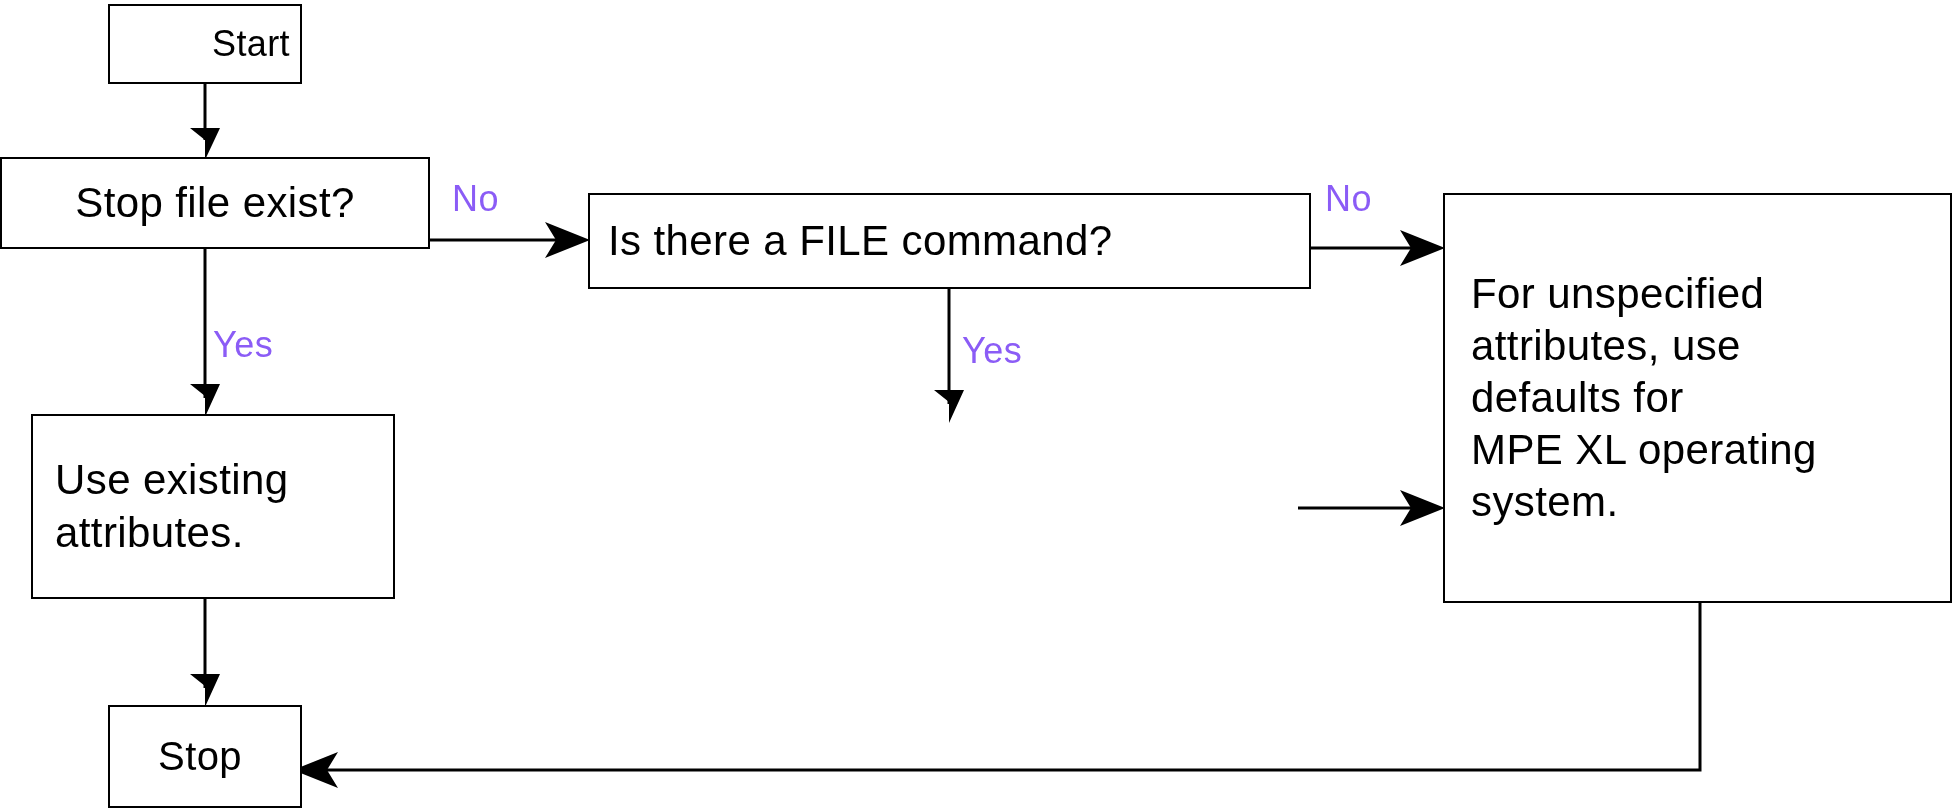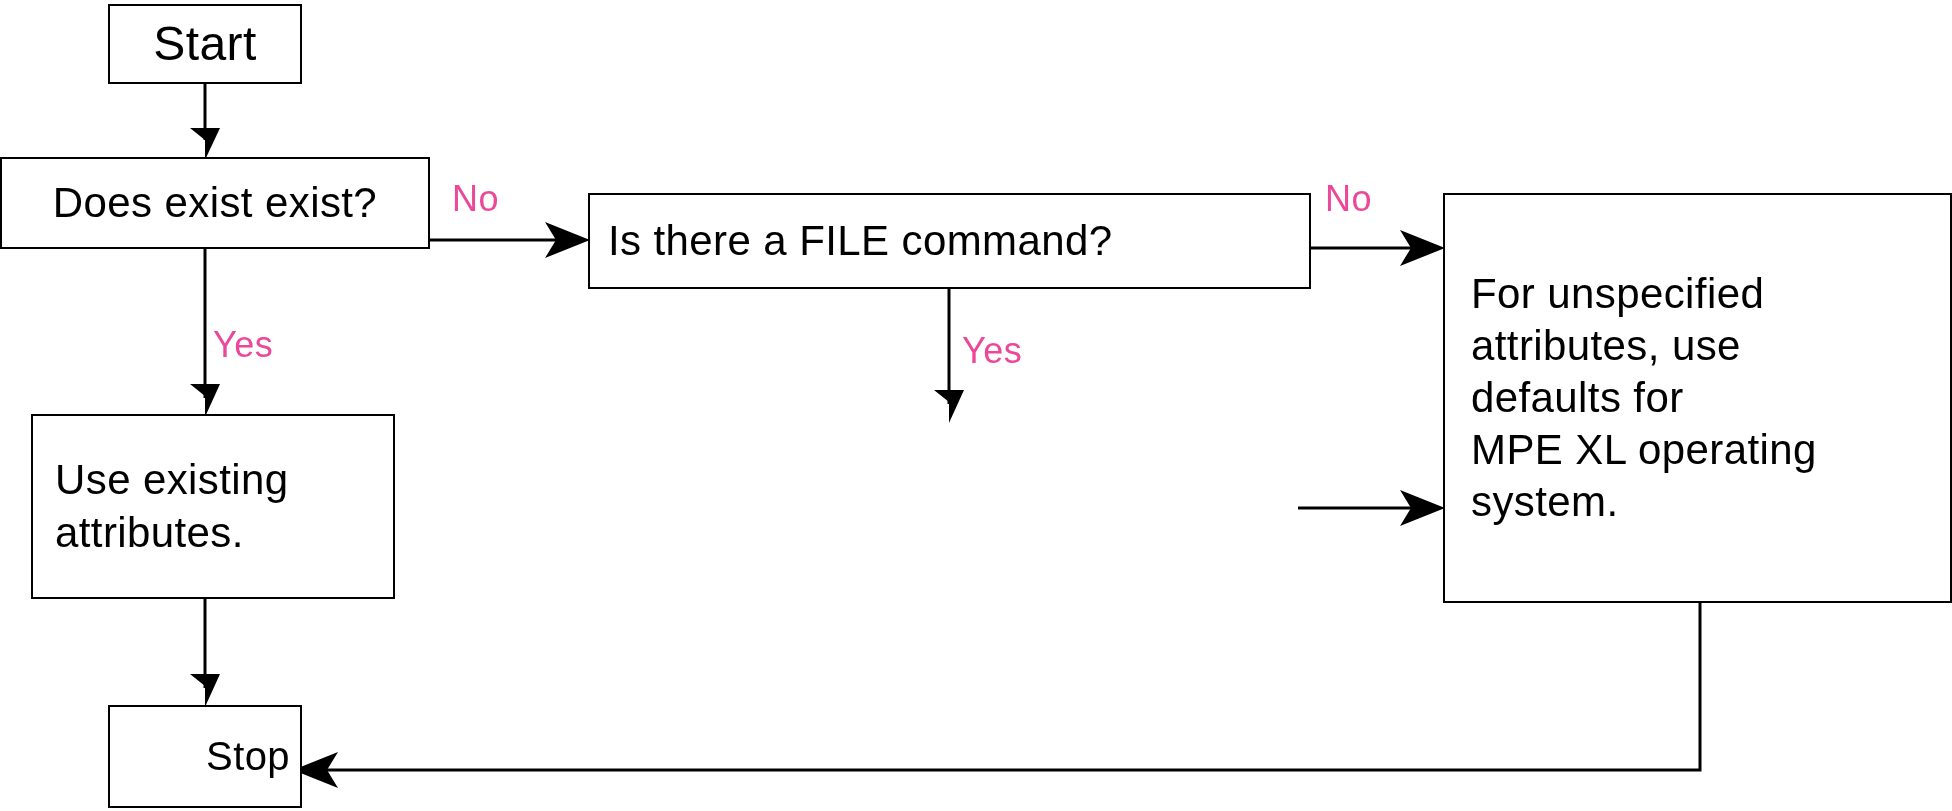--- a/index.html
+++ b/index.html
@@ -34,21 +34,21 @@
   }
   .node.left-align {
     align-items: flex-start;
     text-align: left;
   }
   .node-text {
     display: block;
   }
   .edge-label {
     position: absolute;
-    color: #ec4899;
+    color: #8b5cf6;
     font-size: 36px;
     letter-spacing: 0.5px;
     white-space: nowrap;
   }
   #wires {
     position: absolute;
     left: 0;
     top: 0;
     width: 1952px;
     height: 811px;
@@ -112,47 +112,47 @@
       <path d="M190,674 L220,674 L205,707 L205,686 Z" fill="#000000"></path>
     </g>
 
     
     <g>
       <polyline points="1700,603 1700,770 322,770" fill="none" stroke="#000000" stroke-width="3"></polyline>
       <path d="M338,752 L293,770 L338,788 L327,770 Z" fill="#000000"></path>
     </g>
   </svg>
 
-  <div class="node center-align" style="left: 108px; top: 4px; width: 194px; height: 80px; font-size: 48px; padding-left: 10px; padding-right: 10px;">
+  <div class="node center-align" style="left: 108px; top: 4px; width: 194px; height: 80px; font-size: 36px; padding-left: 10px; padding-right: 10px; align-items: flex-end;">
     <span class="node-text">Start</span>
   </div>
 
   <div class="node center-align" style="left: 0px; top: 157px; width: 430px; height: 92px; font-size: 42px; padding-left: 14px; padding-right: 14px;">
-    <span class="node-text">Does exist exist?</span>
+    <span class="node-text">Stop file exist?</span>
   </div>
 
   <div class="node left-align" style="left: 588px; top: 193px; width: 723px; height: 96px; font-size: 42px; padding-left: 18px; padding-right: 18px;">
     <span class="node-text">Is there a FILE command?</span>
   </div>
 
   <div class="node left-align" style="left: 1443px; top: 193px; width: 509px; height: 410px; font-size: 42px; padding-left: 26px; padding-right: 26px;">
     <span class="node-text">For unspecified
 attributes, use
 defaults for
 MPE XL operating
 system.</span>
   </div>
 
   <div class="node left-align" style="left: 31px; top: 414px; width: 364px; height: 185px; font-size: 42px; padding-left: 22px; padding-right: 22px;">
     <span class="node-text">Use existing
 attributes.</span>
   </div>
 
 
-  <div class="node center-align" style="left: 108px; top: 705px; width: 194px; height: 103px; font-size: 40px; padding-right: 10px; align-items: flex-end;">
+  <div class="node center-align" style="left: 108px; top: 705px; width: 194px; height: 103px; font-size: 40px; padding-right: 10px;">
     <span class="node-text">Stop</span>
   </div>
 
   <span class="edge-label" style="left: 452px; top: 178px;">No</span>
   <span class="edge-label" style="left: 213px; top: 324px;">Yes</span>
   <span class="edge-label" style="left: 1325px; top: 178px;">No</span>
   <span class="edge-label" style="left: 962px; top: 330px;">Yes</span>
 
 </div>
 

